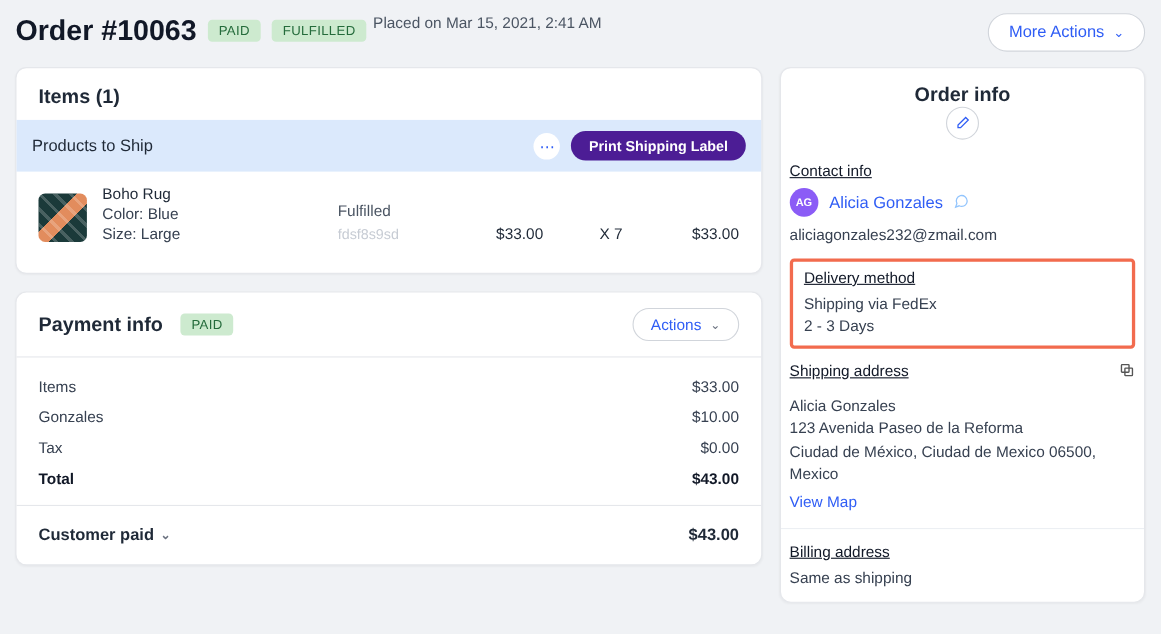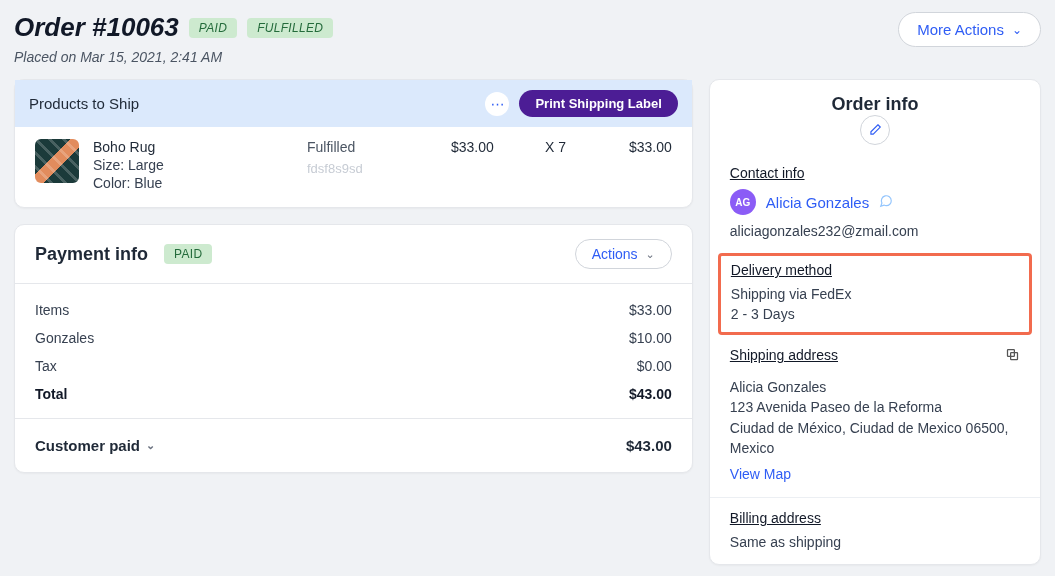--- a/index.html
+++ b/index.html
@@ -10,21 +10,21 @@
     height: 576px;
     padding: 12px 14px;
     color: #1f2937;
   }
   .header {
     display: flex;
     align-items: flex-start;
     justify-content: space-between;
     margin-bottom: 14px;
   }
-  .header-left { display: flex; flex-direction: column; gap: 6px; font-style: italic; }
+  .header-left { display: flex; flex-direction: row; gap: 6px; }
   .title-row { display: flex; align-items: center; gap: 10px; }
   .order-title { font-size: 26px; font-weight: 700; color: #111827; }
   .badge {
     display: inline-flex; align-items: center;
     padding: 3px 10px; font-size: 12px; font-weight: 500;
     border-radius: 4px; letter-spacing: .3px;
   }
   .badge-paid { background: #cdeacf; color: #246b3b; }
   .badge-fulfilled { background: #cdeacf; color: #246b3b; }
   .placed-on { font-size: 14px; color: #4b5563; }
@@ -50,21 +50,21 @@
   .ship-bar-right { display: flex; align-items: center; gap: 10px; }
   .circle-btn {
     width: 24px; height: 24px; border-radius: 50%; background: #fff;
     display: inline-flex; align-items: center; justify-content: center;
     font-size: 14px; color: #2f5df5; cursor: pointer;
   }
   .primary-btn {
     background: #4c1d95; color: #fff; border: none; border-radius: 999px;
     padding: 6px 16px; font-size: 13px; font-weight: 600; cursor: pointer;
   }
-  .item-row { display: flex; padding: 12px 20px 16px; gap: 14px; align-items: flex-start; }
+  .item-row { display: flex; padding: 12px 20px 28px; gap: 14px; align-items: flex-end; }
   .thumb {
     width: 44px; height: 44px; border-radius: 6px;
     background: linear-gradient(135deg,#1b3a3a 0 40%,#e28c5d 40% 60%,#1b3a3a 60%);
     position: relative; overflow: hidden;
   }
   .thumb::after{
     content:""; position:absolute; inset:0;
     background: repeating-linear-gradient(45deg, rgba(255,255,255,.2) 0 3px, transparent 3px 10px);
   }
   .item-info { display: flex; flex-direction: column; gap: 2px; font-size: 14px; color: #374151; width: 200px; }
@@ -91,21 +91,21 @@
   .pay-row { display:flex; justify-content:space-between; padding:6px 0; font-size:14px; color:#374151;}
   .pay-row.total { font-weight:700; color:#111827; }
   .cust-paid { display:flex; justify-content:space-between; padding:14px 20px 18px; font-weight:700; font-size:15px;}
   .cust-paid .lbl { display:inline-flex; align-items:center; gap:6px; cursor:pointer;}
   .side-head { display:flex; align-items:center; justify-content:space-between; padding: 14px 20px 8px; flex-direction: column;}
   .side-title { font-size:18px; font-weight:700; }
   .edit-btn {
     width:30px;height:30px;border-radius:50%;background:#fff;border:1px solid #d1d5db;
     display:inline-flex;align-items:center;justify-content:center;cursor:pointer;color:#2f5df5;
   }
-  .section { padding: 12px 20px 14px; }
+  .section { padding: 12px 8px 14px; }
   .section + .section { border-top:1px solid #eceff3;}
   .sec-label { font-size:14px; color:#111827; text-decoration: underline; margin-bottom:8px; }
   .contact-row { display:flex; align-items:center; gap:10px; margin-bottom:8px;}
   .avatar { width:26px;height:26px;border-radius:50%;background:#8b5cf6;color:#fff;font-size:10px;font-weight:600;display:inline-flex;align-items:center;justify-content:center;}
   .contact-name { color:#2f5df5; font-size:15px; }
   .chat-icon { color:#93c5fd; font-size:14px; }
   .email { font-size:14px; color:#374151; }
   .highlight-box { border:3px solid #f26b4e; border-radius:4px; padding: 6px 10px 10px; margin: 0 8px;}
   .ship-text { font-size:14px; color:#374151; margin-top:4px;}
   .addr-head { display:flex; align-items:flex-start; justify-content:space-between;}
@@ -130,33 +130,34 @@
   <button class="more-actions">
     <span>More Actions</span>
     <span class="chev">⌄</span>
   </button>
 </div>
 
 <div class="layout">
   <div class="col-main">
 
     <div class="card">
+      <div class="card-h">Items (1)</div>
       <div class="ship-bar">
         <div class="ship-bar-left">Products to Ship</div>
         <div class="ship-bar-right">
           <span class="circle-btn">⋯</span>
           <button class="primary-btn">Print Shipping Label</button>
         </div>
       </div>
       <div class="item-row">
         <div class="thumb"></div>
         <div class="item-info">
           <span class="name">Boho Rug</span>
+          <span>Color: Blue</span>
           <span>Size: Large</span>
-          <span>Color: Blue</span>
         </div>
         <div class="item-status">
           <span>Fulfilled</span>
           <span class="sku">fdsf8s9sd</span>
         </div>
         <div class="item-price">$33.00</div>
         <div class="item-qty">X 7</div>
         <div class="item-total">$33.00</div>
       </div>
     </div>

